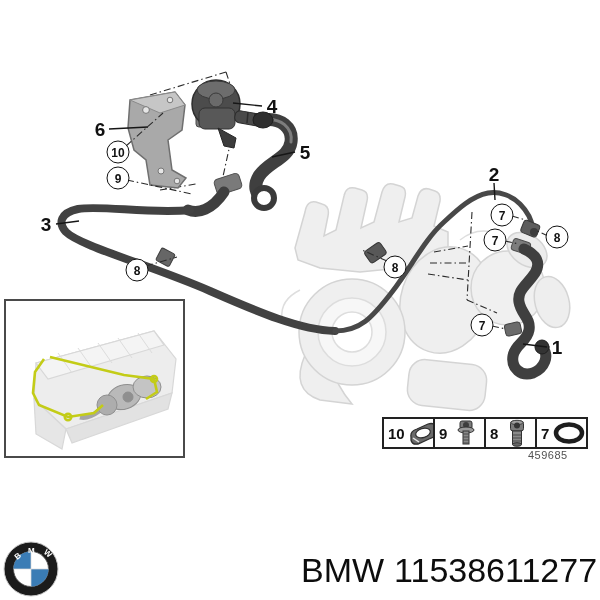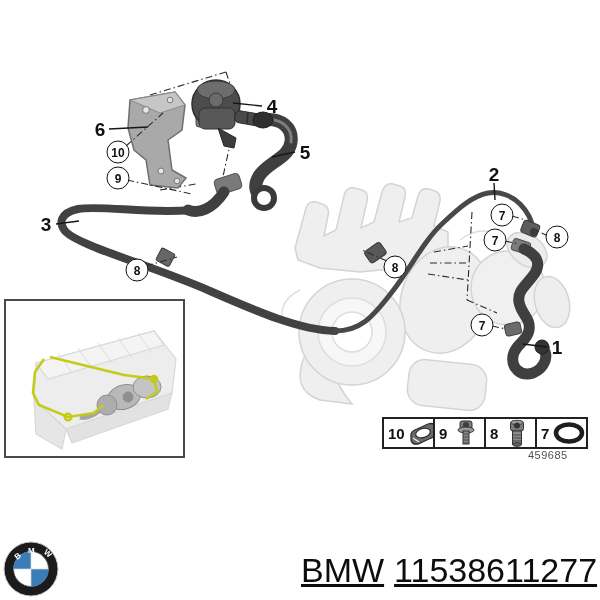--- a/index.html
+++ b/index.html
@@ -20,21 +20,21 @@
     display:flex;border:2px solid #222;background:#fff;box-sizing:border-box;}
   .legend-cell{flex:1;display:flex;align-items:center;gap:2px;padding:1px 2px 1px 4px;
     border-right:2px solid #222;box-sizing:border-box;overflow:hidden;}
   .legend-cell:last-child{border-right:none;}
   .legend-num{font-weight:bold;font-size:15px;color:#111;line-height:1;}
   .legend-ic{flex:1;display:flex;justify-content:center;align-items:center;}
   #ref-number{position:absolute;left:528px;top:449px;width:62px;text-align:left;
     font-size:11px;color:#515151;letter-spacing:0.5px;}
   
   #footer-text{position:absolute;left:301px;top:553px;font-size:34px;color:#0d0d0d;
-    white-space:nowrap;line-height:1;text-decoration:underline;}
+    white-space:nowrap;line-height:1;}
   #footer-text .sp{display:inline-block;width:10px;}
   #brand-logo{position:absolute;left:3px;top:541px;width:56px;height:56px;}
 </style>
 </head>
 <body>
 
 <div id="stage">
 
   <svg id="art" width="600" height="540" viewBox="0 0 600 540">
 

